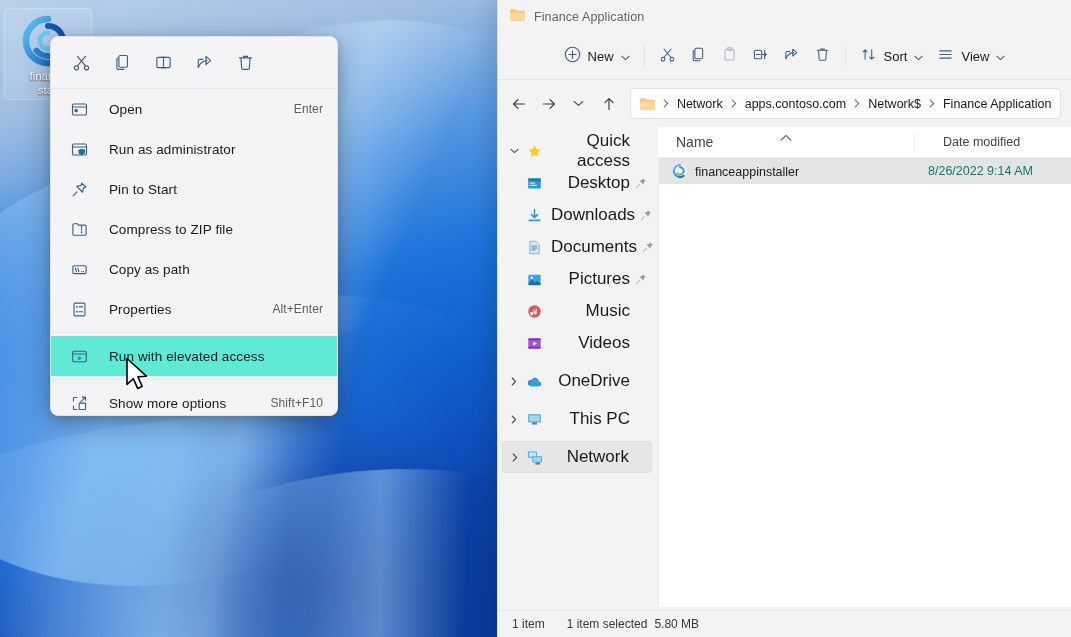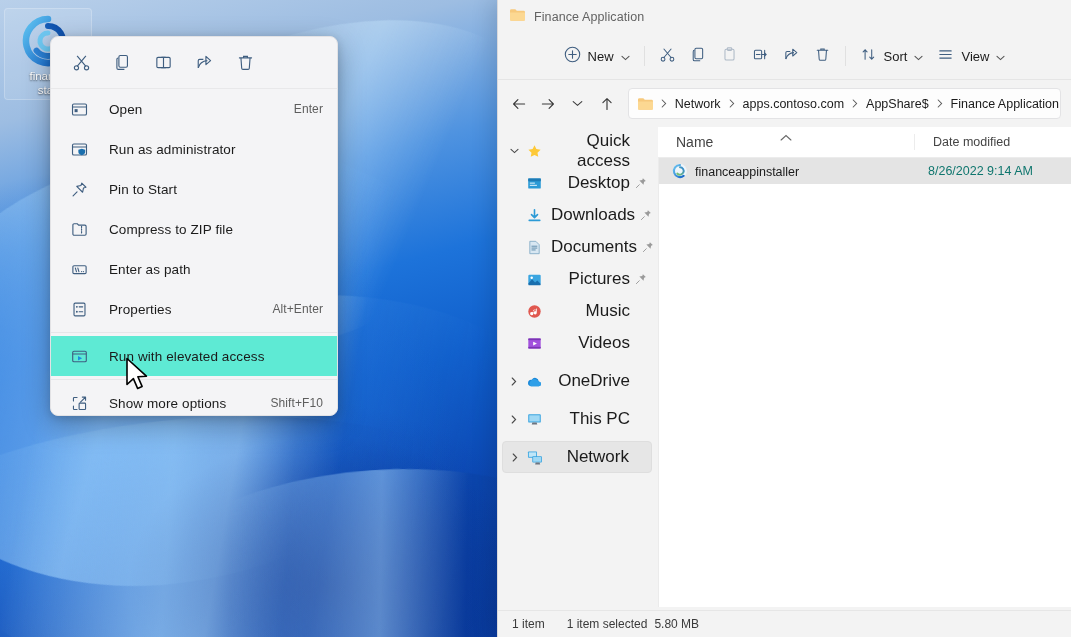--- a/index.html
+++ b/index.html
@@ -254,21 +254,21 @@
     font-size:14px; color:#444;
     position:relative;
     height:100%;
     display:flex; align-items:center;
   }
   .sort-caret {
     position:absolute; left:50%; top:2px; transform:translateX(-50%);
   }
   .col-date {
     flex:1 1 auto;
-    padding-left:18px;
+    padding-left:28px;
     font-size:12.5px; color:#444;
     border-left:1px solid #ececec;
     height:16px;
     display:flex; align-items:center;
   }
   .filerow {
     height:26px;
     display:flex; align-items:center;
     background:#e4e4e4;
   }
@@ -487,21 +487,21 @@
         <svg width="6" height="9" viewBox="0 0 6 9">
             <path d="M1.2 1L4.6 4.5 1.2 8" fill="none" stroke="#5a5a5a" stroke-width="1.05" stroke-linecap="round"></path>
           </svg>
       </span>
       <span class="crumb">apps.contoso.com</span>
       <span class="crumb-sep">
         <svg width="6" height="9" viewBox="0 0 6 9">
             <path d="M1.2 1L4.6 4.5 1.2 8" fill="none" stroke="#5a5a5a" stroke-width="1.05" stroke-linecap="round"></path>
           </svg>
       </span>
-      <span class="crumb">AppShare$</span>
+      <span class="crumb">Network$</span>
       <span class="crumb-sep">
         <svg width="6" height="9" viewBox="0 0 6 9">
             <path d="M1.2 1L4.6 4.5 1.2 8" fill="none" stroke="#5a5a5a" stroke-width="1.05" stroke-linecap="round"></path>
           </svg>
       </span>
       <span class="crumb">Finance Application</span>
     </div>
   </div>
 
   <div class="ex-body">
@@ -808,21 +808,21 @@
 
   <div class="cm-item">
     <span class="ci">
       <svg width="17" height="17" viewBox="0 0 18 18">
           <rect x="2" y="5" width="14" height="8.4" rx="1.2" fill="none" stroke="#3f5e80" stroke-width="1.2"></rect>
           <path d="M4.6 7.4l1.2 4M7.2 7.4l1.2 4" stroke="#3f5e80" stroke-width="1.1" stroke-linecap="round"></path>
           <circle cx="11.2" cy="11.2" r=".7" fill="#3f5e80"></circle>
           <circle cx="13.2" cy="11.2" r=".7" fill="#3f5e80"></circle>
         </svg>
     </span>
-    <span class="clabel">Enter as path</span>
+    <span class="clabel">Copy as path</span>
     <span class="caccel"></span>
   </div>
 
   <div class="cm-item">
     <span class="ci">
       <svg width="17" height="17" viewBox="0 0 18 18">
           <rect x="3.2" y="2.2" width="11.6" height="13.6" rx="1.2" fill="none" stroke="#3f5e80" stroke-width="1.2"></rect>
           <circle cx="6.2" cy="6.2" r="1" fill="#3f5e80"></circle>
           <circle cx="6.2" cy="11.4" r="1" fill="#3f5e80"></circle>
           <path d="M8.6 6.2h3.8M8.6 11.4h3.8" stroke="#3f5e80" stroke-width="1.1" stroke-linecap="round"></path>

